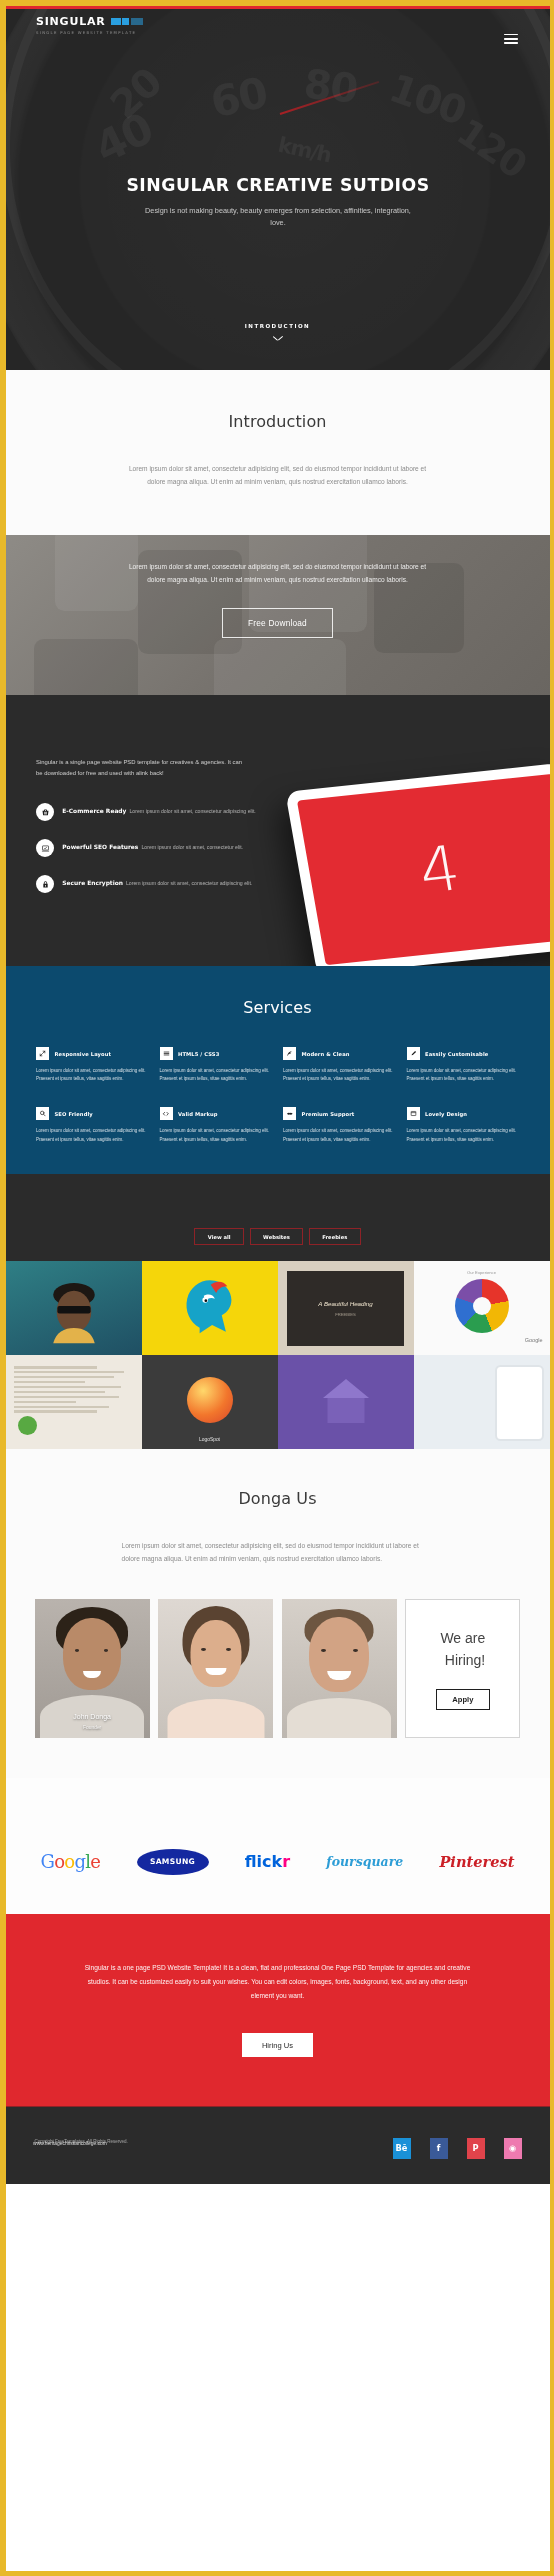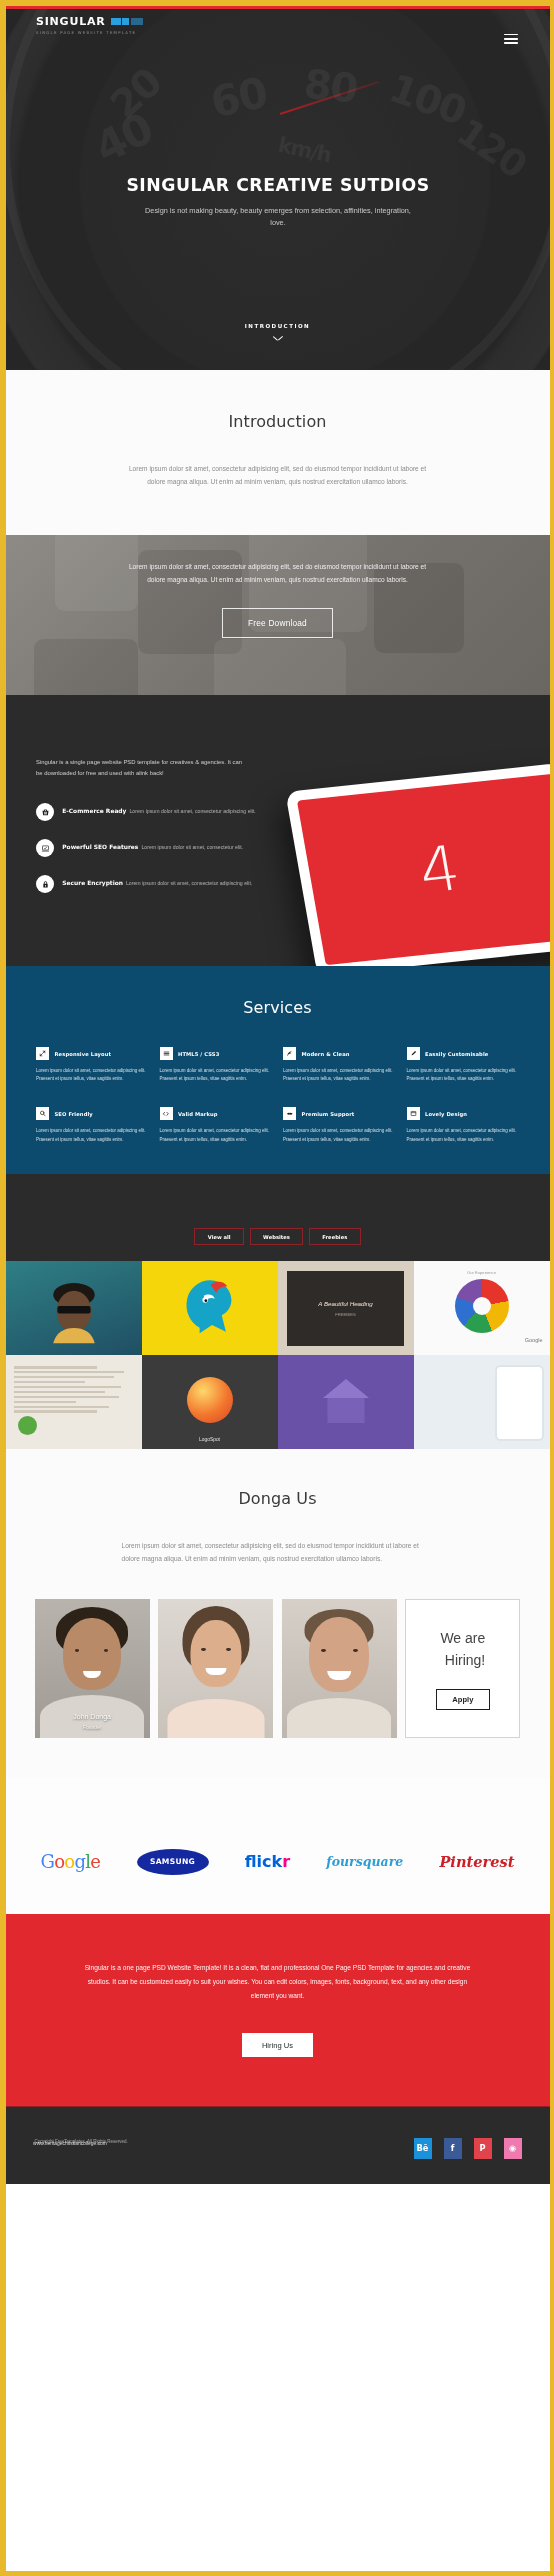--- a/index.html
+++ b/index.html
@@ -356,21 +356,21 @@
   .footer {
     background: #2b2b2b; height: 78px; position: relative;
     border-top: 1.4px solid #8e2227;
   }
   .copy-stack { position: absolute; left: 29px; top: 32px; }
   .copy-a { font-size: 4.5px; color: rgba(255,255,255,.55); white-space: nowrap; }
   .copy-b {
     font-size: 4.9px; color: rgba(255,255,255,.8); white-space: nowrap;
     position: absolute; left: -1.4px; top: 1.4px;
   }
-  .social { position: absolute; right: 28px; top: 30.5px; display: flex; gap: 12px; }
+  .social { position: absolute; right: 28px; top: 30.5px; display: flex; gap: 19px; }
   .soc {
     width: 18px; height: 21px; display: flex; align-items: center; justify-content: center;
     color: #fff; font-family: "DejaVu Sans", sans-serif; font-weight: 700; font-size: 8.3px;
     cursor: pointer;
   }
   .soc.be { background: #1a91d8; }
   .soc.fb { background: #3a5a98; }
   .soc.pi { background: #e0434b; }
   .soc.dr { background: #ee7ab0; }
 </style>

